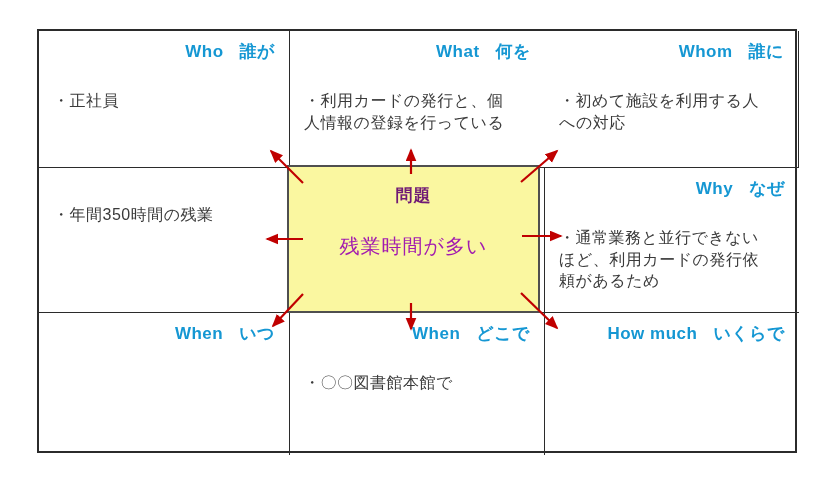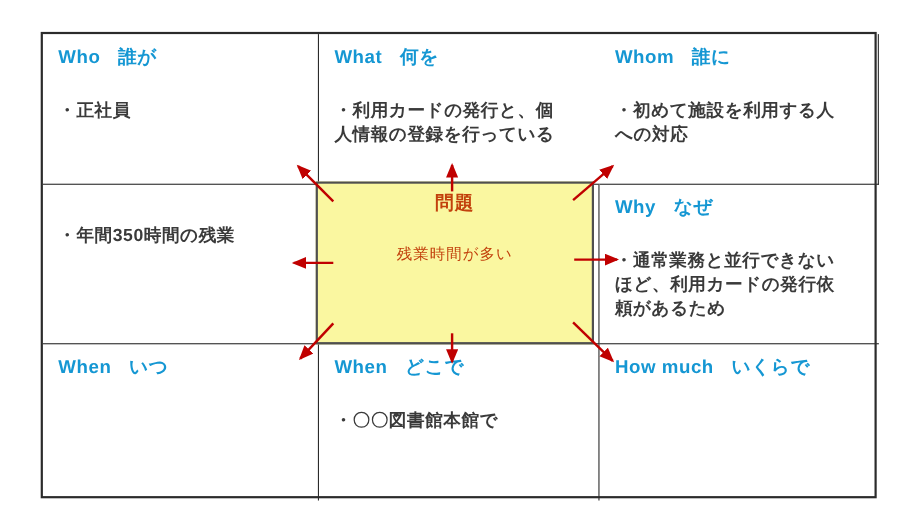--- a/index.html
+++ b/index.html
@@ -23,58 +23,58 @@
   .cell{
     position:relative;
     border-right:1.5px solid #2b2b2b;
     border-bottom:1.5px solid #2b2b2b;
     box-sizing:border-box;
     padding:9px 14px 0 14px;
   }
   .cell.last-col{border-right:none;}
   .cell.last-row{border-bottom:none;}
   .cell-title{
-    text-align:left;
+    text-align:right;
     font-weight:bold;
     font-size:17px;
     color:#1597D3;
     letter-spacing:0.5px;
     white-space:nowrap;
   }
   .cell-title .en{margin-right:16px;}
   .cell-body{
     margin-top:27px;
     font-size:16px;
     line-height:1.35;
     letter-spacing:0.5px;
     color:#3a3a3a;
     max-width:204px;
   }
-  .cell-body .item{display:block;font-weight:bold;}
+  .cell-body .item{display:block;}
   .center-box{
     position:absolute;
     left:287px;top:165px;
     width:253px;height:148px;
     box-sizing:border-box;
     background:#FAF7A0;
     border:2px solid #4f4f4f;
     z-index:2;
     text-align:center;
   }
   .center-title{
-    margin-top:6px;
+    margin-top:17px;
     font-size:17px;
     font-weight:bold;
-    color:#c2410c;
+    color:#701a75;
     letter-spacing:1px;
   }
   .center-body{
     margin-top:26px;
-    font-size:14px;
-    color:#c2410c;
+    font-size:20px;
+    color:#a21caf;
     letter-spacing:1px;
     font-family:Liberation Serif, serif;
   }
   .arrow-layer{
     position:absolute;left:0;top:0;width:833px;height:483px;
     z-index:3;pointer-events:none;
   }
 </style>
 </head>
 <body>

